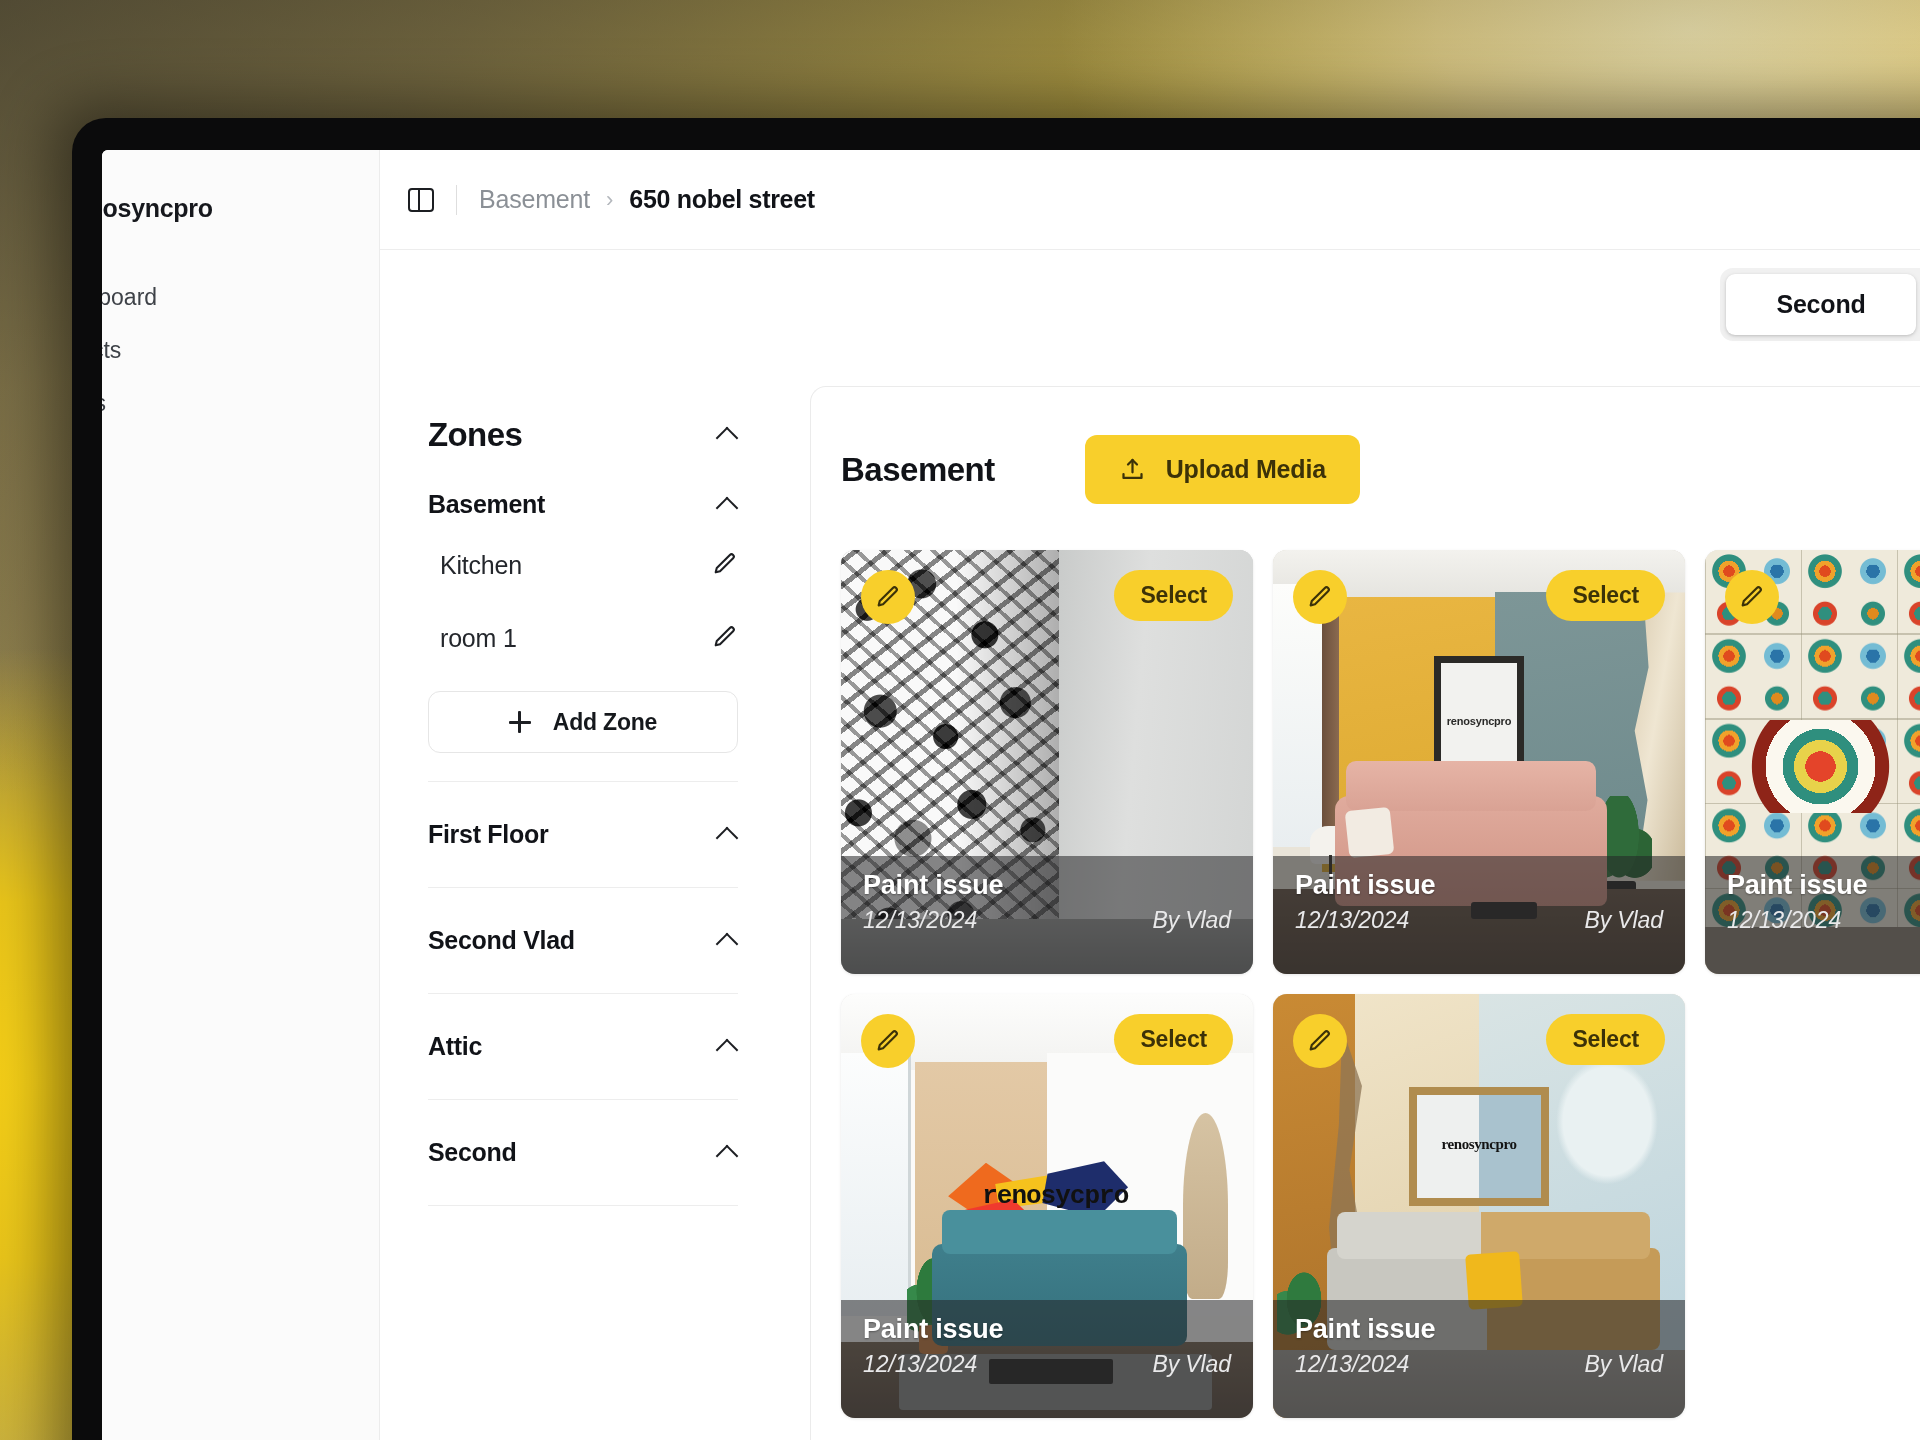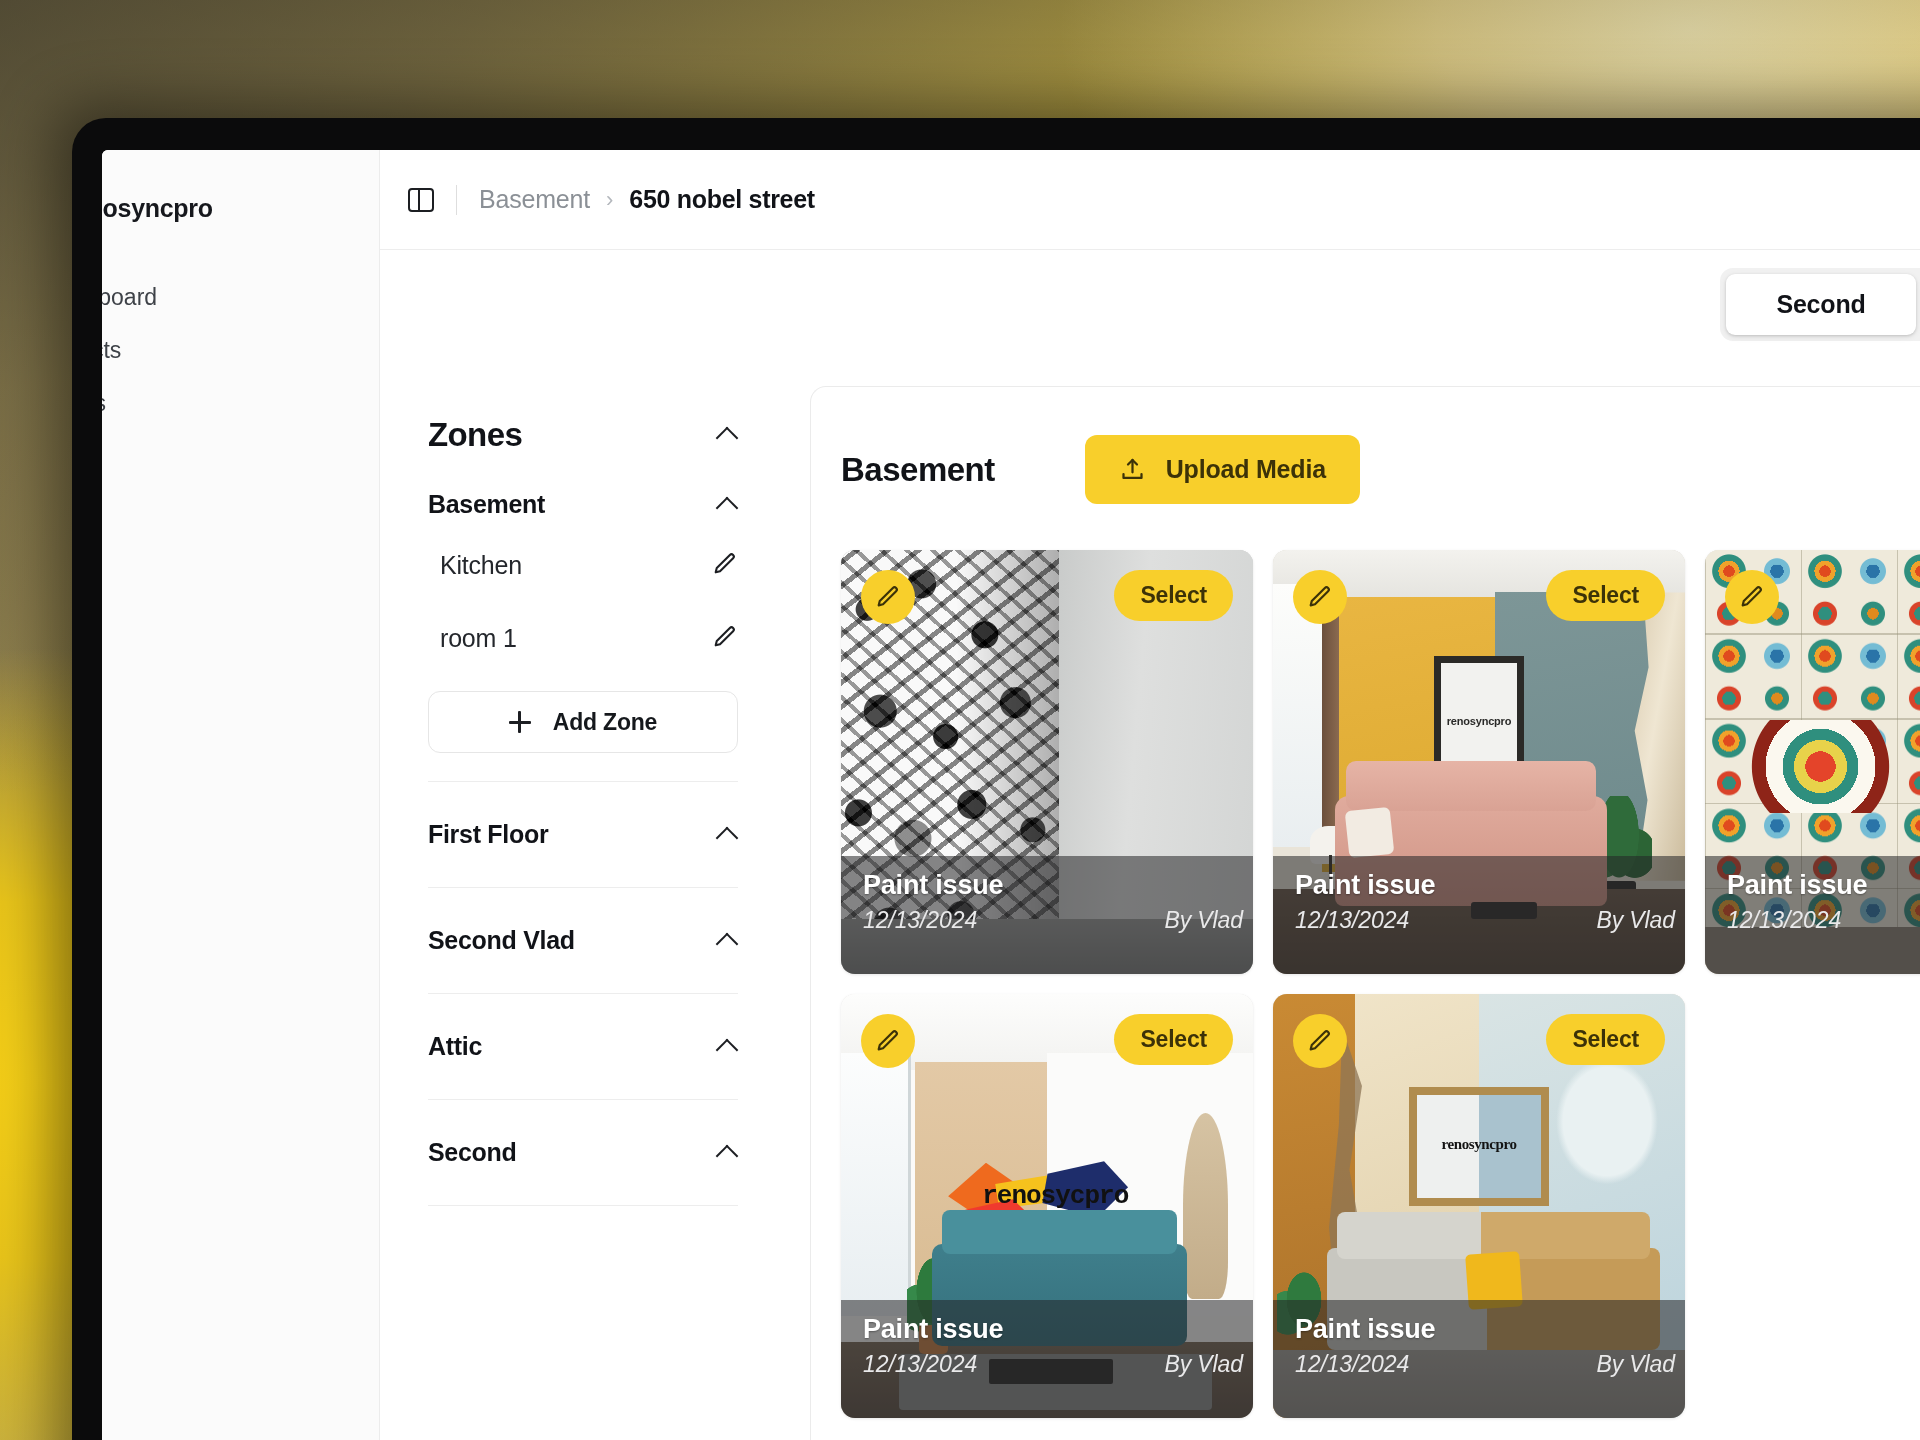--- a/index.html
+++ b/index.html
@@ -225,21 +225,21 @@
     position: absolute; right: 20px; top: 20px;
     background: #f8cf2b; color: #3c3208;
     border-radius: 100px; padding: 12px 26px;
     font-size: 23px; font-weight: 700; letter-spacing: -.2px;
     z-index: 5; cursor: pointer;
   }
   .card-meta {
     position: absolute; left: 0; right: 0; bottom: 0;
     height: 118px;
     background: rgba(36,36,38,.55);
-    padding: 14px 10px 0 22px;
+    padding: 14px 22px 0 22px;
     color: #fff; z-index: 4;
   }
   .meta-title { font-size: 27px; font-weight: 700; letter-spacing: -.2px; text-shadow: 0 1px 2px rgba(0,0,0,.35); }
   .meta-row { display: flex; align-items: center; justify-content: space-between; margin-top: 6px; font-style: italic; }
   .meta-date, .meta-by { font-size: 23px; color: #e9e9ea; letter-spacing: -.1px; }
 
   
   
   .art-crackle { position: absolute; inset: 0; background: #cfd0cf; }
   .art-crackle .left {

